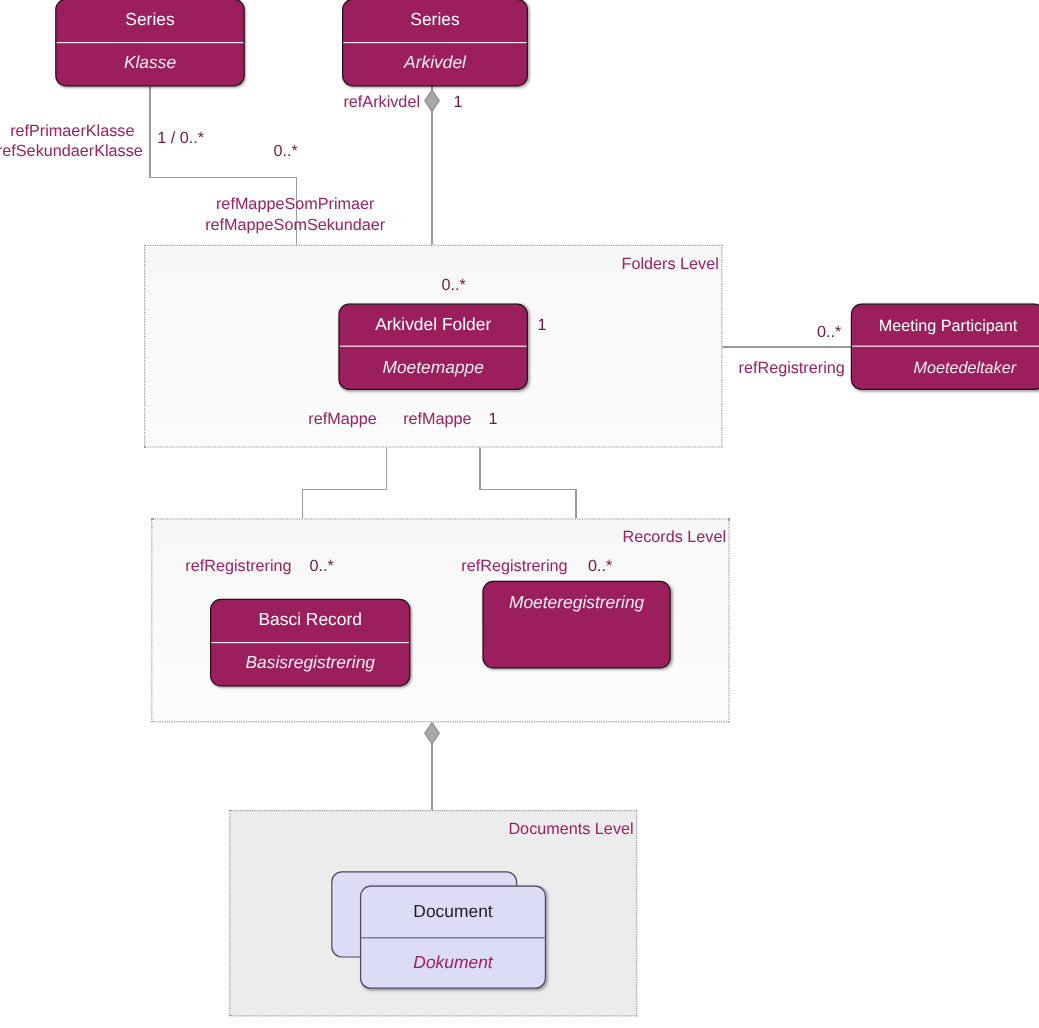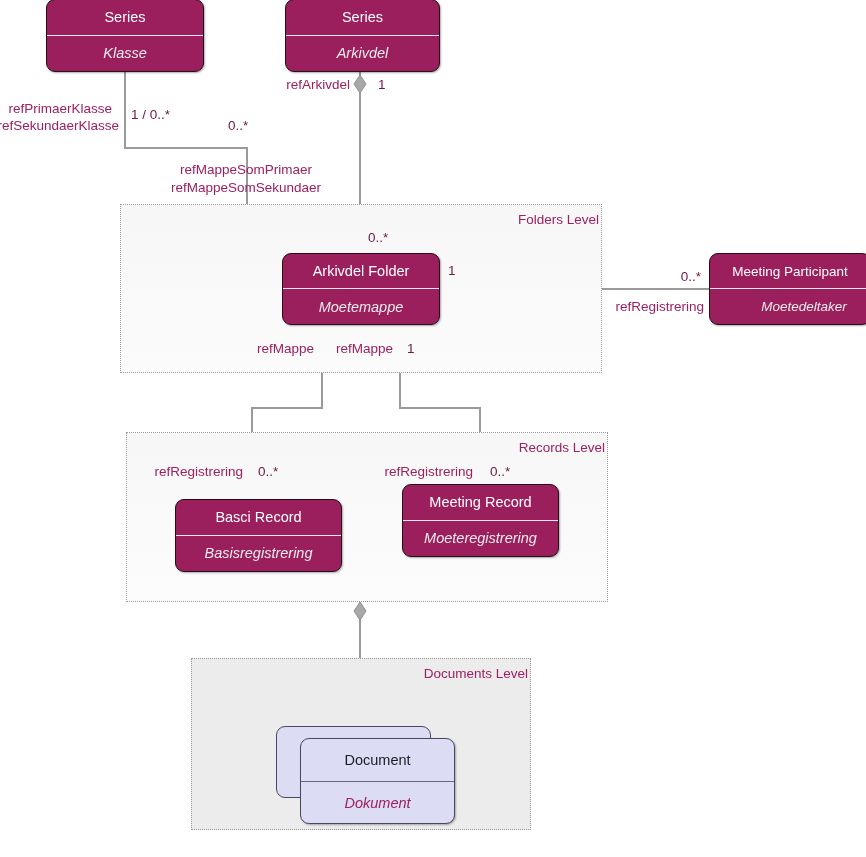--- a/index.html
+++ b/index.html
@@ -148,21 +148,21 @@
   <div class="level" style="left:120px; top:204px; width:482px; height:169px;
               background:linear-gradient(#f7f7f7,#fbfbfb);">
     <span class="level-label" style="right:2px; top:8px;">Folders Level</span>
   </div>
 
   <div class="level" style="left:126px; top:432px; width:482px; height:170px;
               background:linear-gradient(#f7f7f7,#fcfcfc);">
     <span class="level-label" style="right:2px; top:8px;">Records Level</span>
   </div>
 
-  <div class="level" style="left:191px; top:658px; width:340px; height:172px;
+  <div class="level" style="left:191px; top:675px; width:340px; height:172px;
               background:#ececec;">
     <span class="level-label" style="right:2px; top:8px;">Documents Level</span>
   </div>
 
   <div class="uml maroon" style="left:46px; top:-1px; width:158px; height:73px;">
     <div class="name">Series</div>
     <div class="alt">Klasse</div>
   </div>
 
   <div class="uml maroon" style="left:285px; top:-1px; width:155px; height:73px;">
@@ -179,21 +179,20 @@
     <div class="name" style="font-size:13.5px;">Meeting Participant</div>
     <div class="alt" style="font-size:13.5px;padding-left:28px;">Moetedeltaker</div>
   </div>
 
   <div class="uml maroon" style="left:175px; top:483px; width:167px; height:73px;margin-top:16px;">
     <div class="name">Basci Record</div>
     <div class="alt">Basisregistrering</div>
   </div>
 
   <div class="uml maroon" style="left:402px; top:484px; width:157px; height:73px;">
-    <div class="name">Meeting Record</div>
     <div class="alt">Moeteregistrering</div>
   </div>
 
   <div class="docstack" style="left:276px; top:726px; width:185px; height:90px;">
     <div class="back"></div>
     <div class="front">
       <div class="name" style="display:flex;align-items:center;justify-content:center;">Document</div>
       <div class="alt" style="display:flex;align-items:center;justify-content:center;">Dokument</div>
     </div>
   </div>

